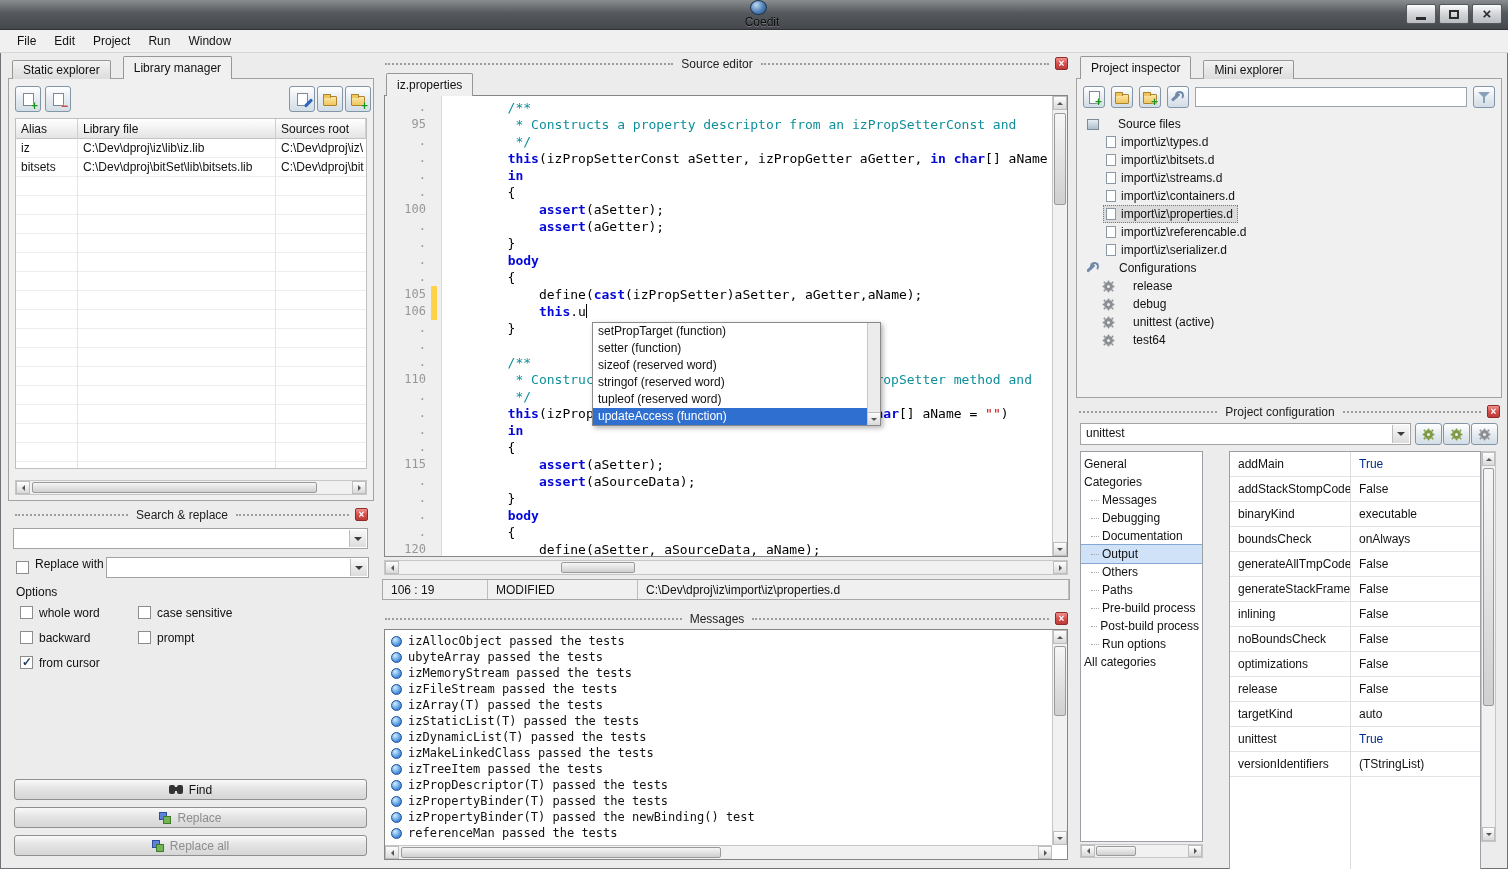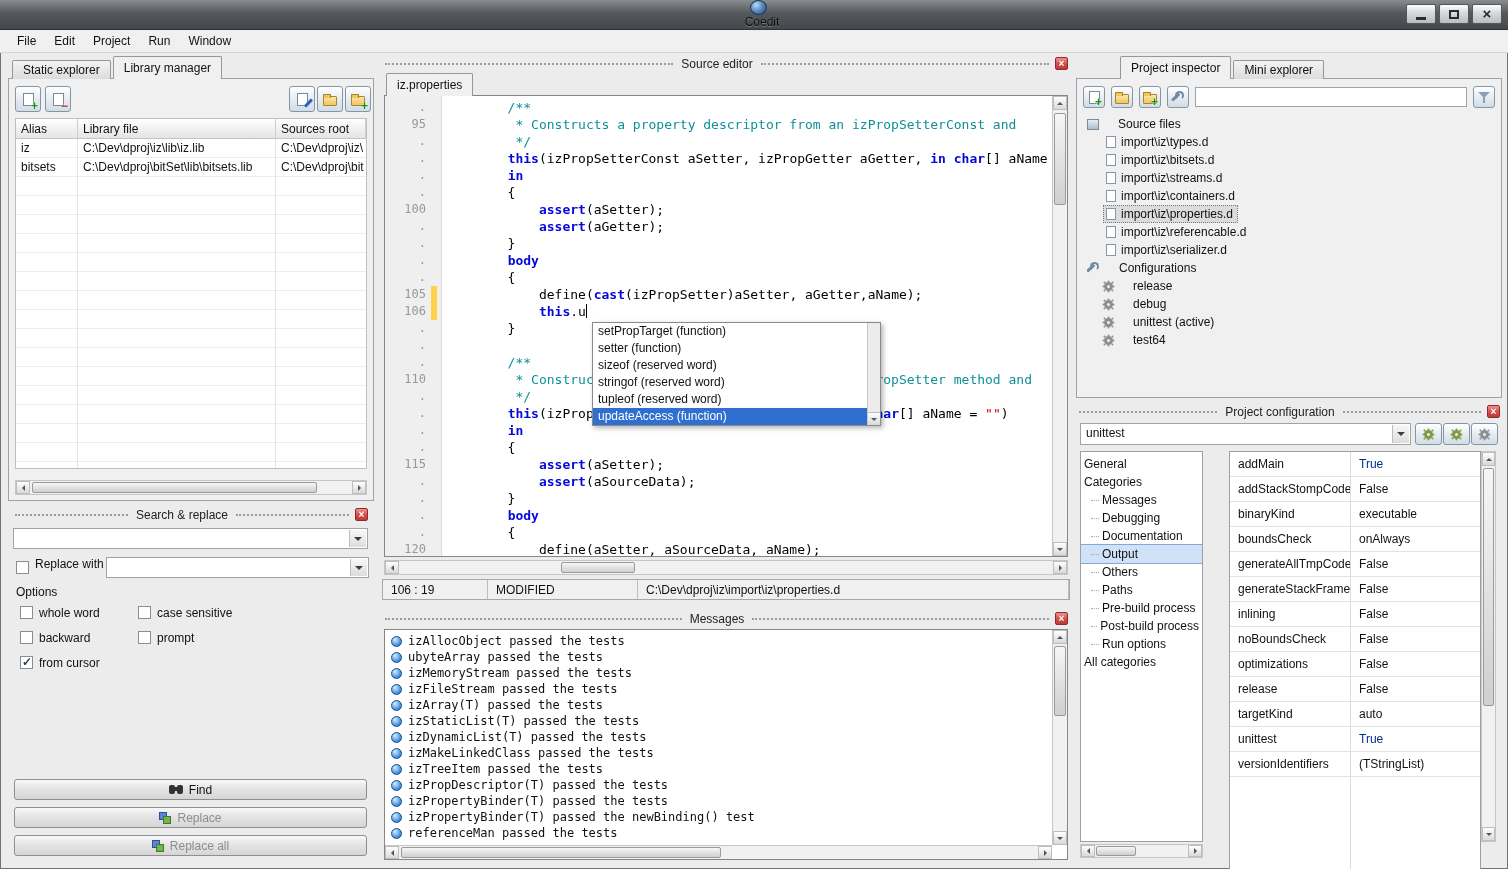--- a/index.html
+++ b/index.html
@@ -23,21 +23,21 @@
     display:flex; align-items:center; justify-content:center; }
   .g-min { width:10px; height:3px; background:#2b2b2b; margin-top:8px; }
   .g-max { width:10px; height:9px; border:2px solid #2b2b2b; }
   .g-close::before { content:"\00d7"; font-size:15px; font-weight:bold; color:#2b2b2b; line-height:1; }
   
   .menubar { position:absolute; left:0; top:30px; width:1508px; height:23px;
     background:#f0f0f0; border-bottom:1px solid #d6d6d6; display:flex; align-items:center; padding-left:8px; }
   .menu-item { padding:3px 9px; }
   
   .tabs { position:absolute; display:flex; align-items:flex-end; z-index:6; height:23px; }
-  .tab { height:19px; line-height:18px; padding:0 10px; margin-right:2px;
+  .tab { height:19px; line-height:18px; padding:0 10px; margin-right:12px;
     border:1px solid #979797; border-bottom:none; border-radius:2px 2px 0 0;
     background:linear-gradient(#f3f3f3,#dcdcdc); white-space:nowrap; }
   .tab.active { height:23px; line-height:22px; background:#f0f0f0; z-index:7; }
   .panel { position:absolute; background:#f0f0f0; border:1px solid #a2a2a2; }
   .panel-header { position:absolute; height:15px; display:flex; align-items:center; }
   .grip { flex:1; height:0; border-top:2px dotted #9c9c9c; margin:0 3px; }
   .panel-title { padding:0 5px; font-size:12px; color:#222; white-space:nowrap; }
   .close-btn { width:13px; height:13px; margin:0 2px 0 3px; border:1px solid #8f2b2b; border-radius:2px;
     background:linear-gradient(#f0918f,#d6504d 50%,#bb3a38); text-align:center; flex:0 0 auto; }
   .close-btn::before { content:"\00d7"; color:#fff; font-size:10px; font-weight:bold; line-height:11px; display:block; }
@@ -162,21 +162,21 @@
   
   .msg-header { left:382px; top:611px; width:688px; }
   .msg-frame { position:absolute; left:384px; top:629px; width:684px; height:231px; border:1px solid #868686; background:#fff; }
   .msg-list { position:absolute; left:1px; top:3px; right:16px; bottom:15px; overflow:hidden; }
   .msg-row { display:flex; align-items:center; gap:6px; height:16px; font-family:"DejaVu Sans Mono",monospace; font-size:12px; white-space:pre; }
   .msg-ic { width:11px; height:11px; border-radius:50%; margin-left:5px; flex:0 0 auto;
     background:radial-gradient(circle at 35% 30%,#d6ecff,#5aa0e6 55%,#1d5fae); border:1px solid #1a4f92; }
   .msg-vscroll { right:0; top:0; bottom:14px; width:15px; border:none; border-left:1px solid #c6c6c6; }
   .msg-hscroll { left:0; right:15px; bottom:0; height:14px; border:none; border-top:1px solid #c6c6c6; position:absolute; background:#f1f1f1; }
   
-  .insp-tabs { left:1120px; top:56px;justify-content:flex-end; }
+  .insp-tabs { left:1080px; top:56px;justify-content:flex-end; }
   .insp-panel { left:1076px; top:78px; width:426px; height:320px; }
   .insp-input { left:118px; top:8px; width:272px; }
   .insp-filter { right:6px; top:7px; left:auto; }
   .insp-tree { position:absolute; left:10px; top:36px; right:6px; bottom:4px; overflow:hidden; }
   .tree-row { display:flex; align-items:center; gap:19px; height:18px; white-space:nowrap; }
   .tree-row.file,.tree-row.cfg { padding-left:16px; }
   .sel-wrap { display:inline-flex; align-items:center; gap:5px; padding:1px 4px 1px 2px; border:1px solid transparent; }
   .tree-row.selected .sel-wrap { background:#dcdcdc; border:1px dotted #7a7a7a; }
   
   .cfg-header { left:1076px; top:404px; width:426px; }

